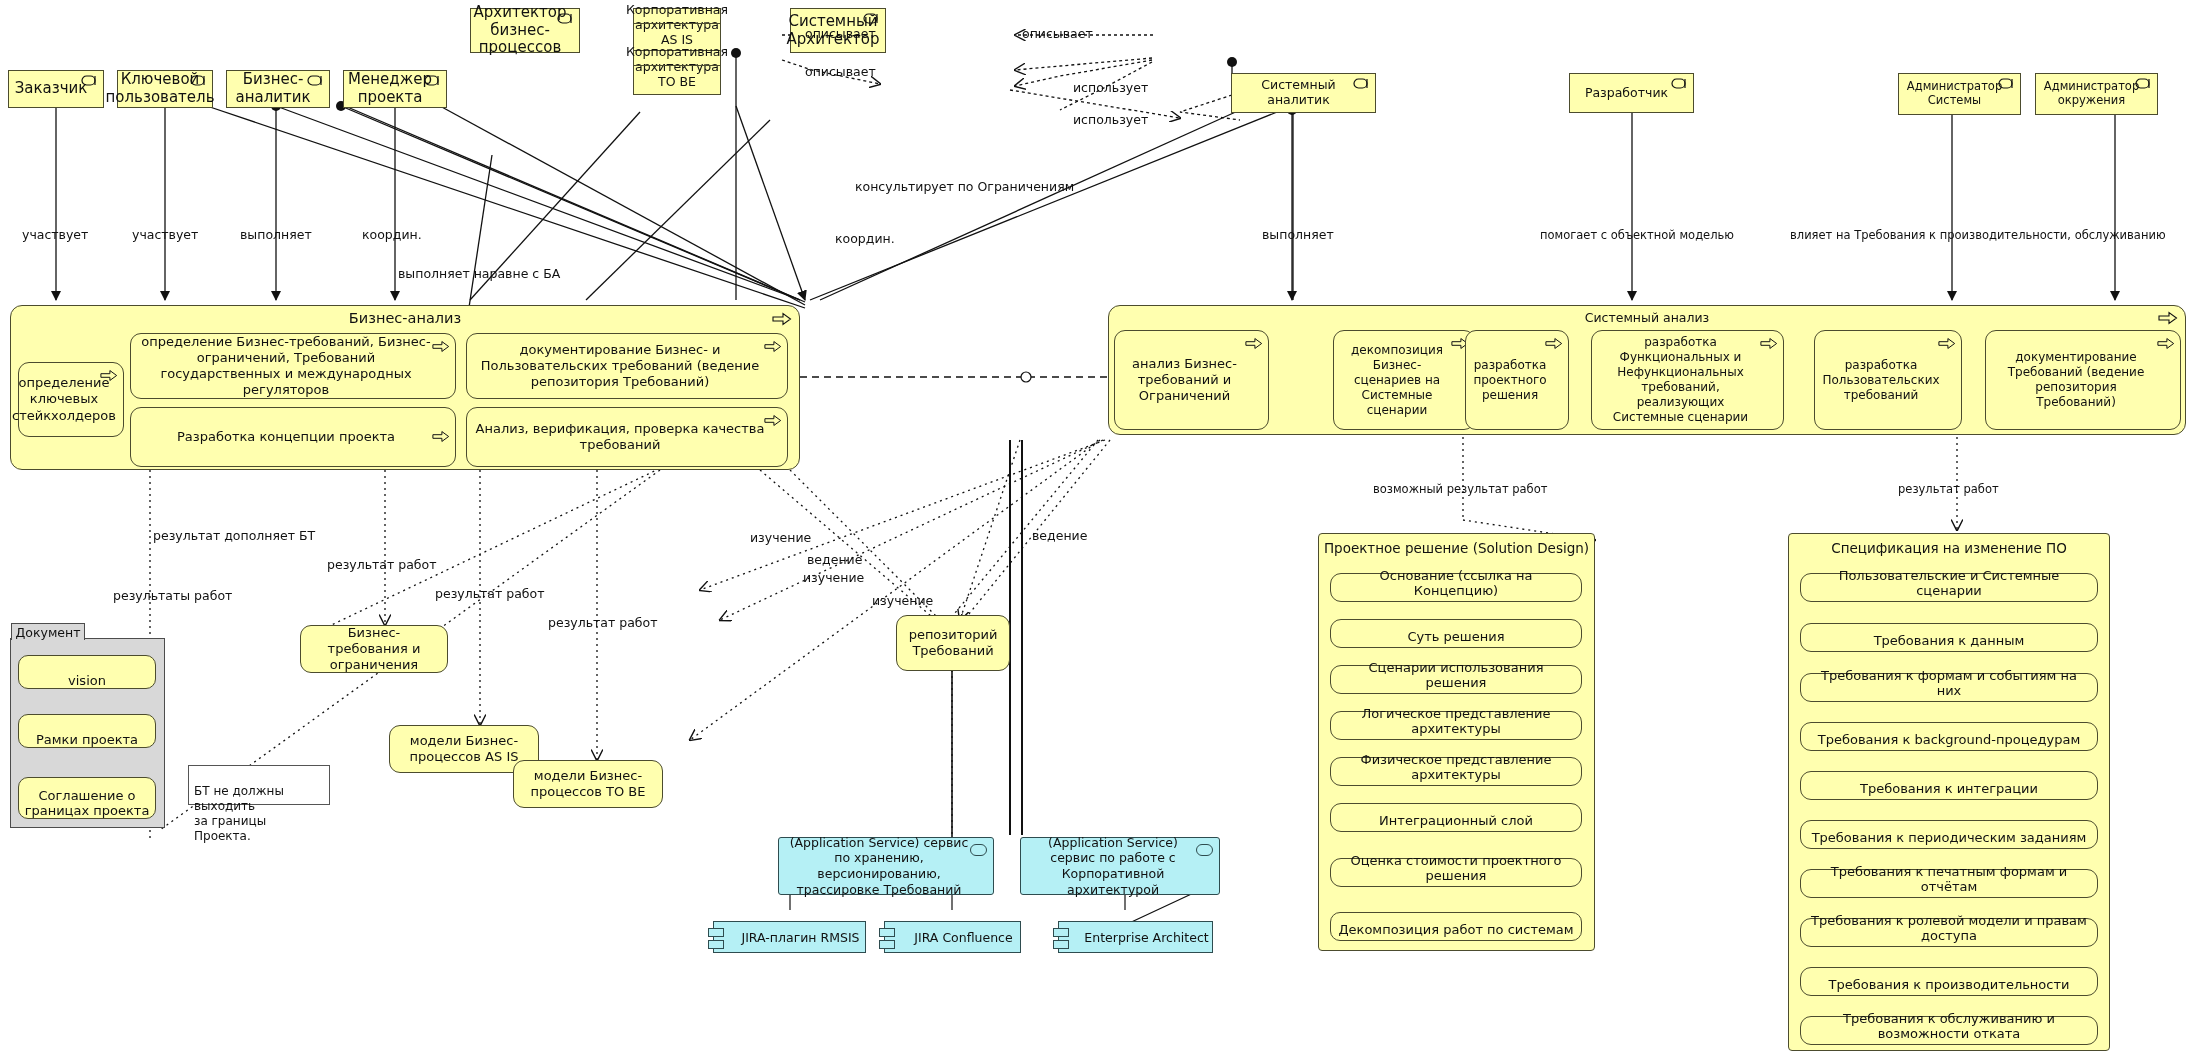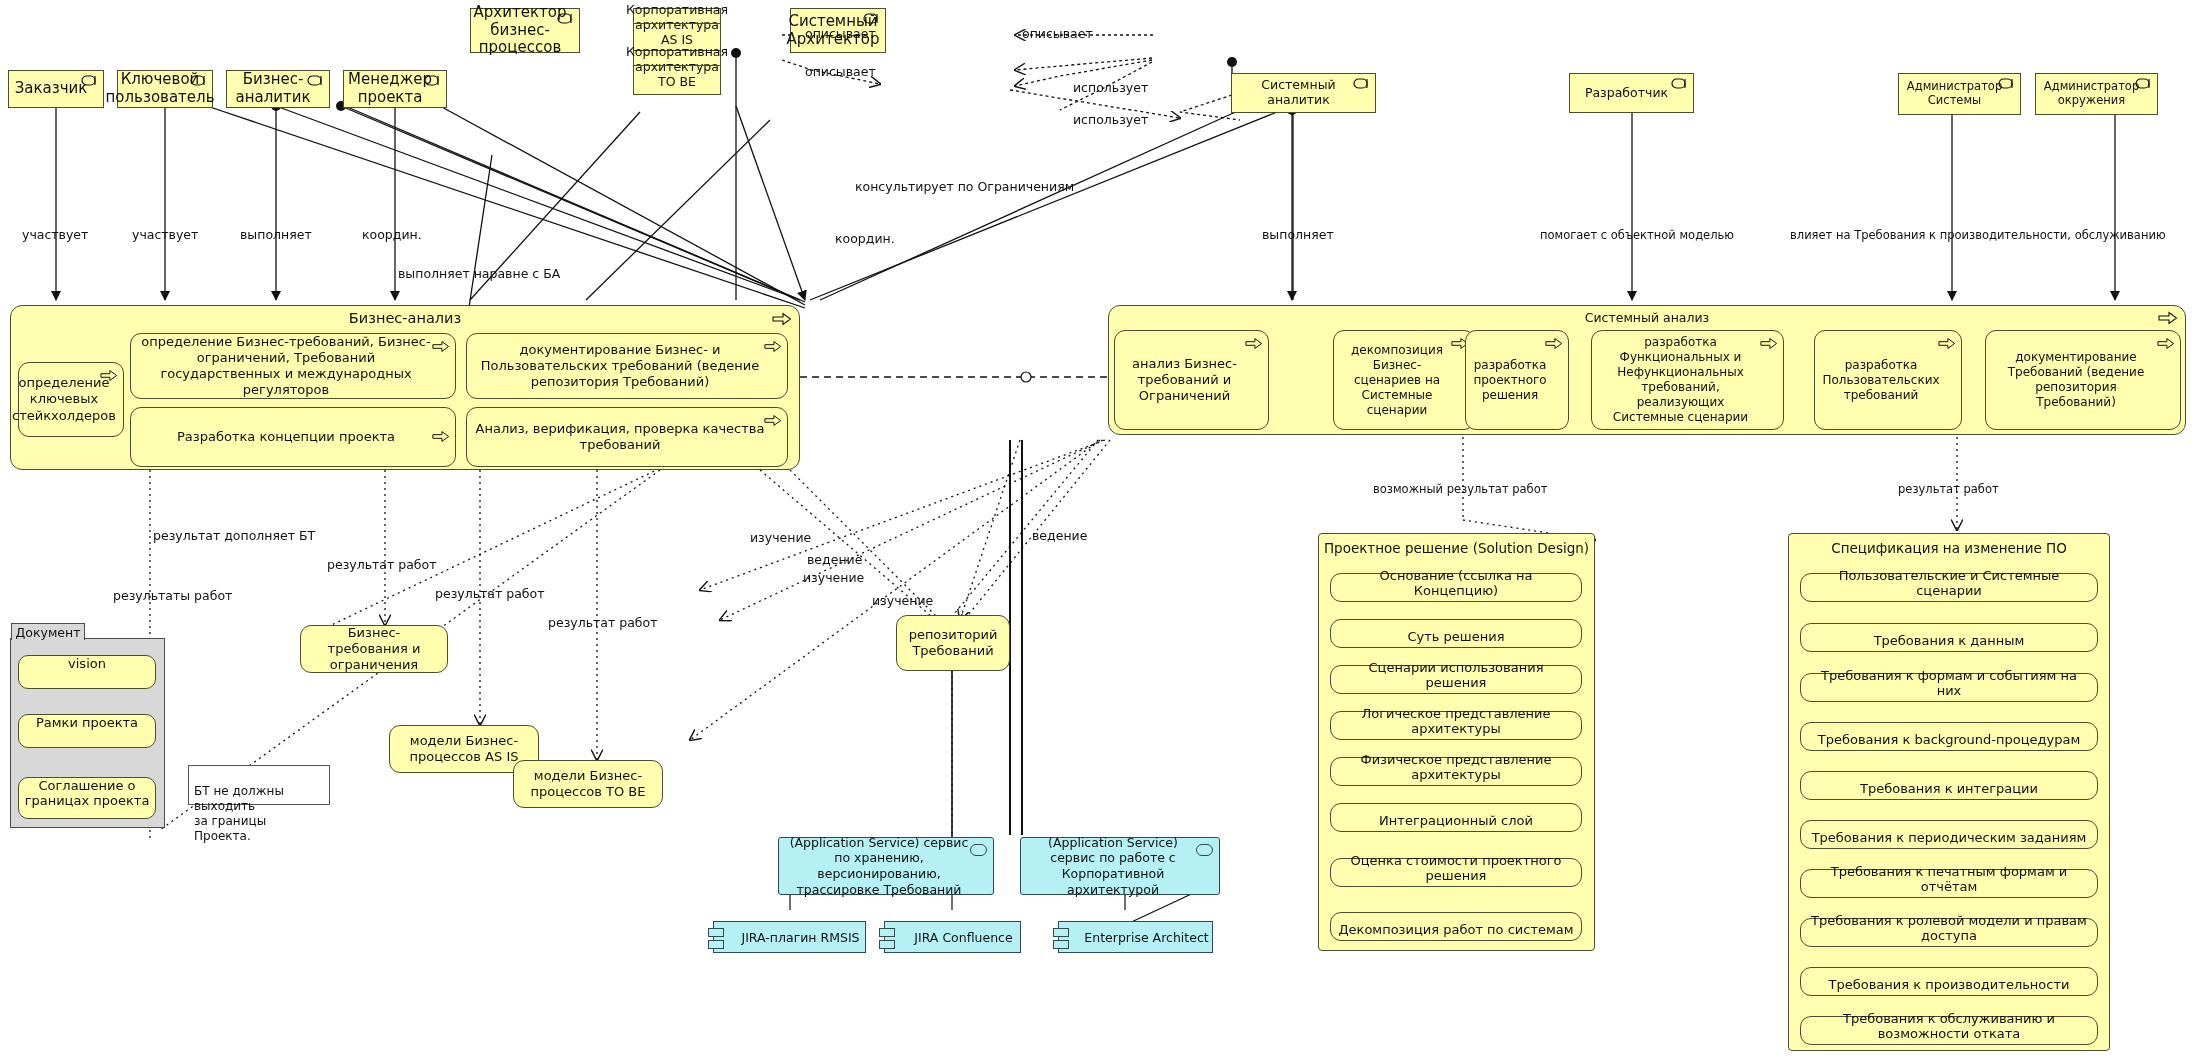--- a/index.html
+++ b/index.html
@@ -55,21 +55,21 @@
         font-size:12.5px;padding-left:22px;}
   .comp .lug{position:absolute;left:-6px;width:14px;height:7px;background:#b5f0f5;
              border:1px solid #2e4c4f;}
 
   
   .pkg{position:absolute;box-sizing:border-box;background:#d8d8d8;border:1px solid #4c4c4c;}
   .pkg .tab{position:absolute;left:0;top:-16px;width:72px;height:16px;background:#d8d8d8;
             border:1px solid #4c4c4c;border-bottom:none;font-size:12.5px;
             display:flex;align-items:center;justify-content:center;}
   .docitem{position:absolute;box-sizing:border-box;background:#ffffaf;border:1px solid #4c4c2e;
-           border-radius:10px;display:flex;align-items:flex-start;justify-content:center;
+           border-radius:10px;display:flex;align-items:flex-end;justify-content:center;
            font-size:13px;text-align:center;}
 
   .note{position:absolute;box-sizing:border-box;background:#ffffff;border:1px solid #555;
         font-size:12px;line-height:1.25;padding:3px 5px;text-align:left;margin-top:36px;}
 
   .lbl{position:absolute;font-size:12.5px;white-space:nowrap;color:#111;background:transparent;}
   .lbl.sm{font-size:11.5px;}
 </style>
 </head>
 <body>
@@ -450,21 +450,21 @@
     </div>
   <div class="pitem" style="left:1330px;top:757px;width:252px;height:29px;">
       <span>Физическое представление архитектуры</span>
     </div>
   <div class="pitem" style="left:1330px;top:803px;width:252px;height:29px;">
       <span>Интеграционный слой</span>
     </div>
   <div class="pitem" style="left:1330px;top:858px;width:252px;height:29px;">
       <span>Оценка стоимости проектного решения</span>
     </div>
-  <div class="pitem" style="left:1330px;top:912px;width:252px;height:29px;">
+  <div class="pitem" style="left:1330px;top:912px;width:252px;height:29px;border-radius:10px;">
       <span>Декомпозиция работ по системам</span>
     </div>
 
   <div class="panel" style="left:1788px;top:533px;width:322px;height:518px;">
     <div class="ptitle">Спецификация на изменение ПО</div>
   </div>
   <div class="pitem" style="left:1800px;top:573px;width:298px;height:29px;">
       <span>Пользовательские и Системные сценарии</span>
     </div>
   <div class="pitem" style="left:1800px;top:623px;width:298px;height:29px;">

